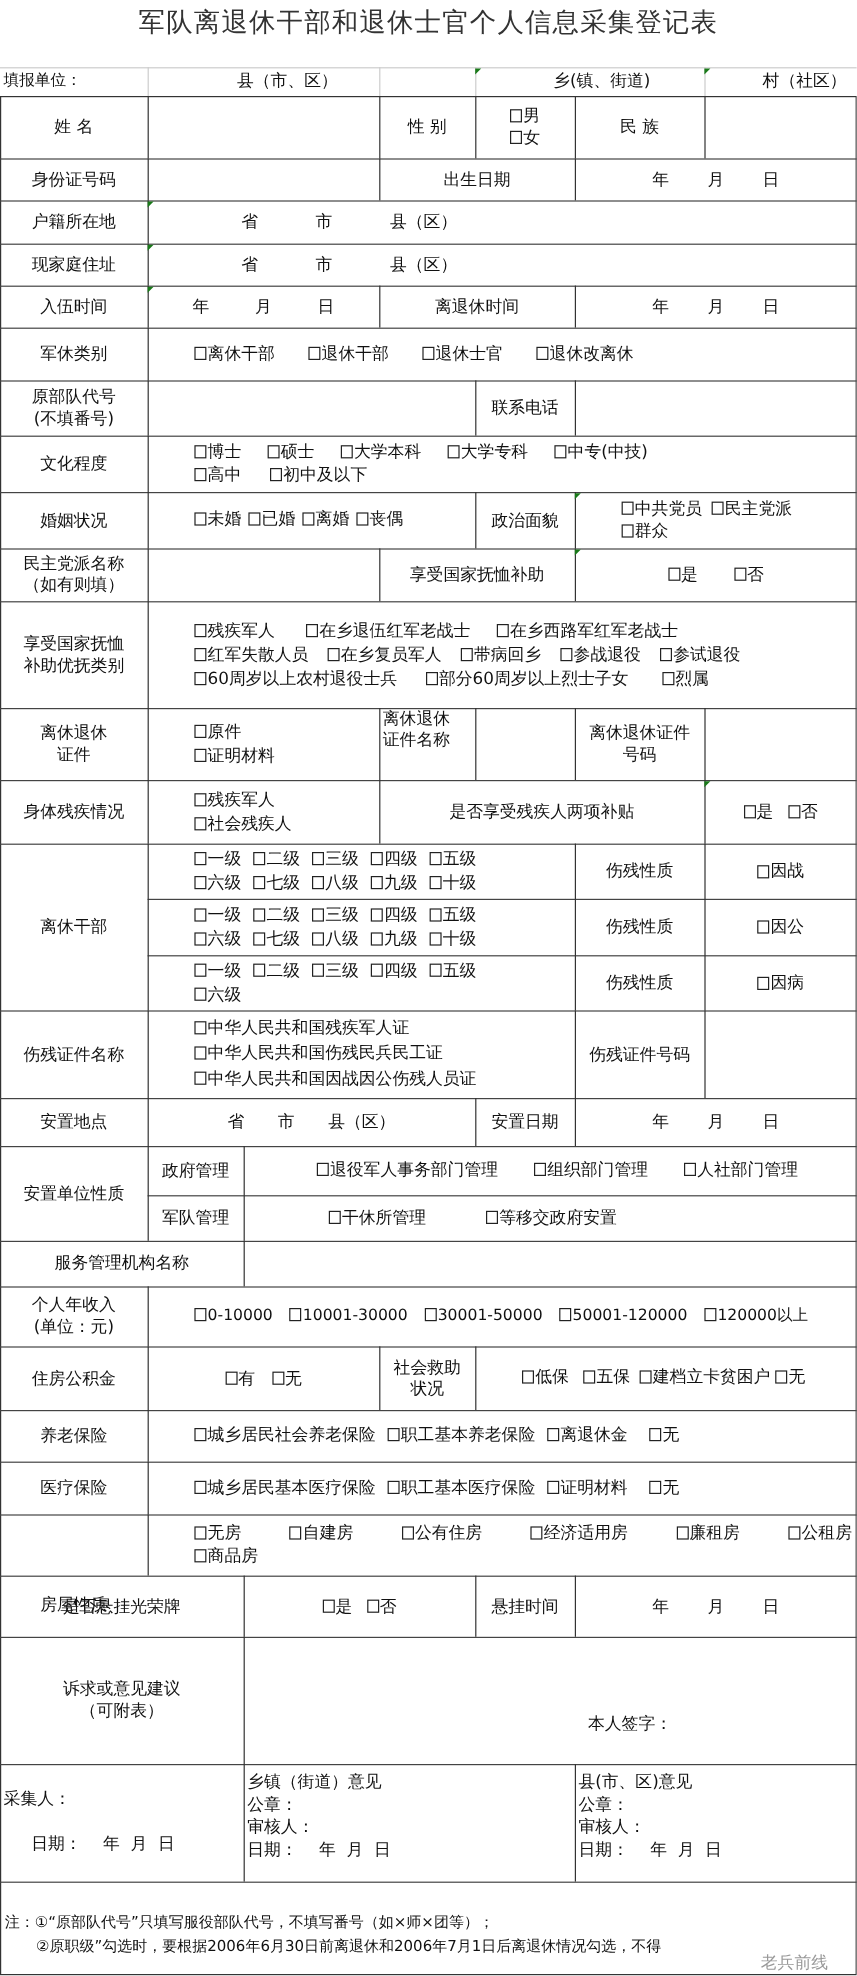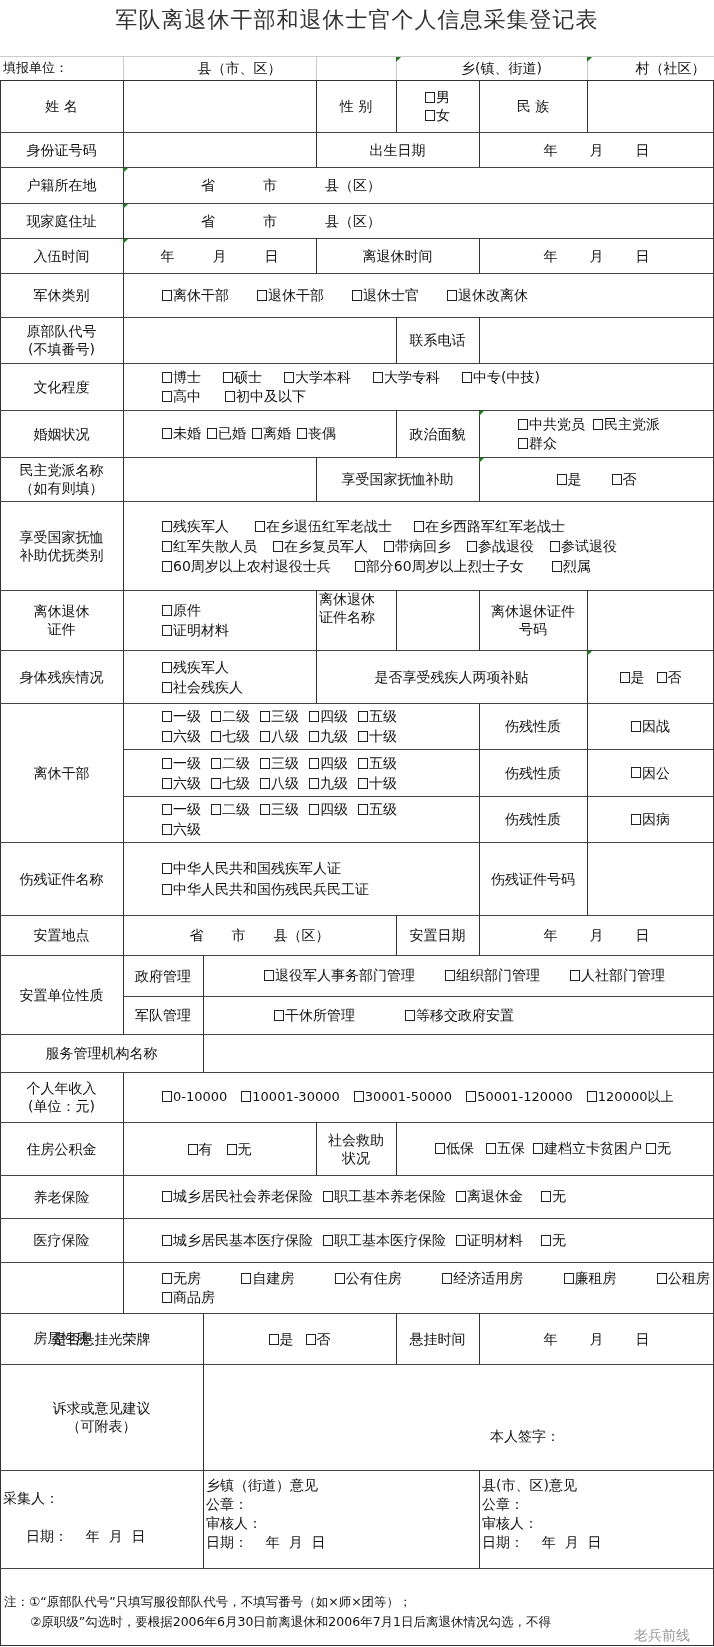--- a/index.html
+++ b/index.html
@@ -344,20 +344,23 @@
 <div class="vl" style="left:479px;top:842px;height:73px;"></div>
 <div class="vl" style="left:587px;top:842px;height:73px;"></div>
 <div class="cell" style="left:0;top:842px;width:123px;height:73px;">伤残证件名称</div>
 <div class="opts" style="left:123px;top:842px;width:356px;height:73px;line-height:21px;">
   <div class="optrow">
       <span class="opt"><span class="box"></span><span>中华人民共和国残疾军人证</span></span>
     </div>
   <div class="optrow">
       <span class="opt"><span class="box"></span><span>中华人民共和国伤残民兵民工证</span></span>
     </div>
+  <div class="optrow">
+      <span class="opt"><span class="box"></span><span>中华人民共和国因战因公伤残人员证</span></span>
+    </div>
 </div>
 <div class="cell" style="left:479px;top:842px;width:108px;height:73px;">伤残证件号码</div>
 <div class="abs" style="left:587px;top:842px;width:127px;height:73px;"></div>
 
 <div class="hl" style="left:0;top:955px;width:714px;"></div>
 <div class="vl" style="left:123px;top:915px;height:40px;"></div>
 <div class="vl" style="left:396px;top:915px;height:40px;"></div>
 <div class="vl" style="left:479px;top:915px;height:40px;"></div>
 <div class="cell" style="left:0;top:915px;width:123px;height:40px;">安置地点</div>
 <div class="cell date" style="left:123px;top:915px;width:273px;height:40px;gap:28px;">

